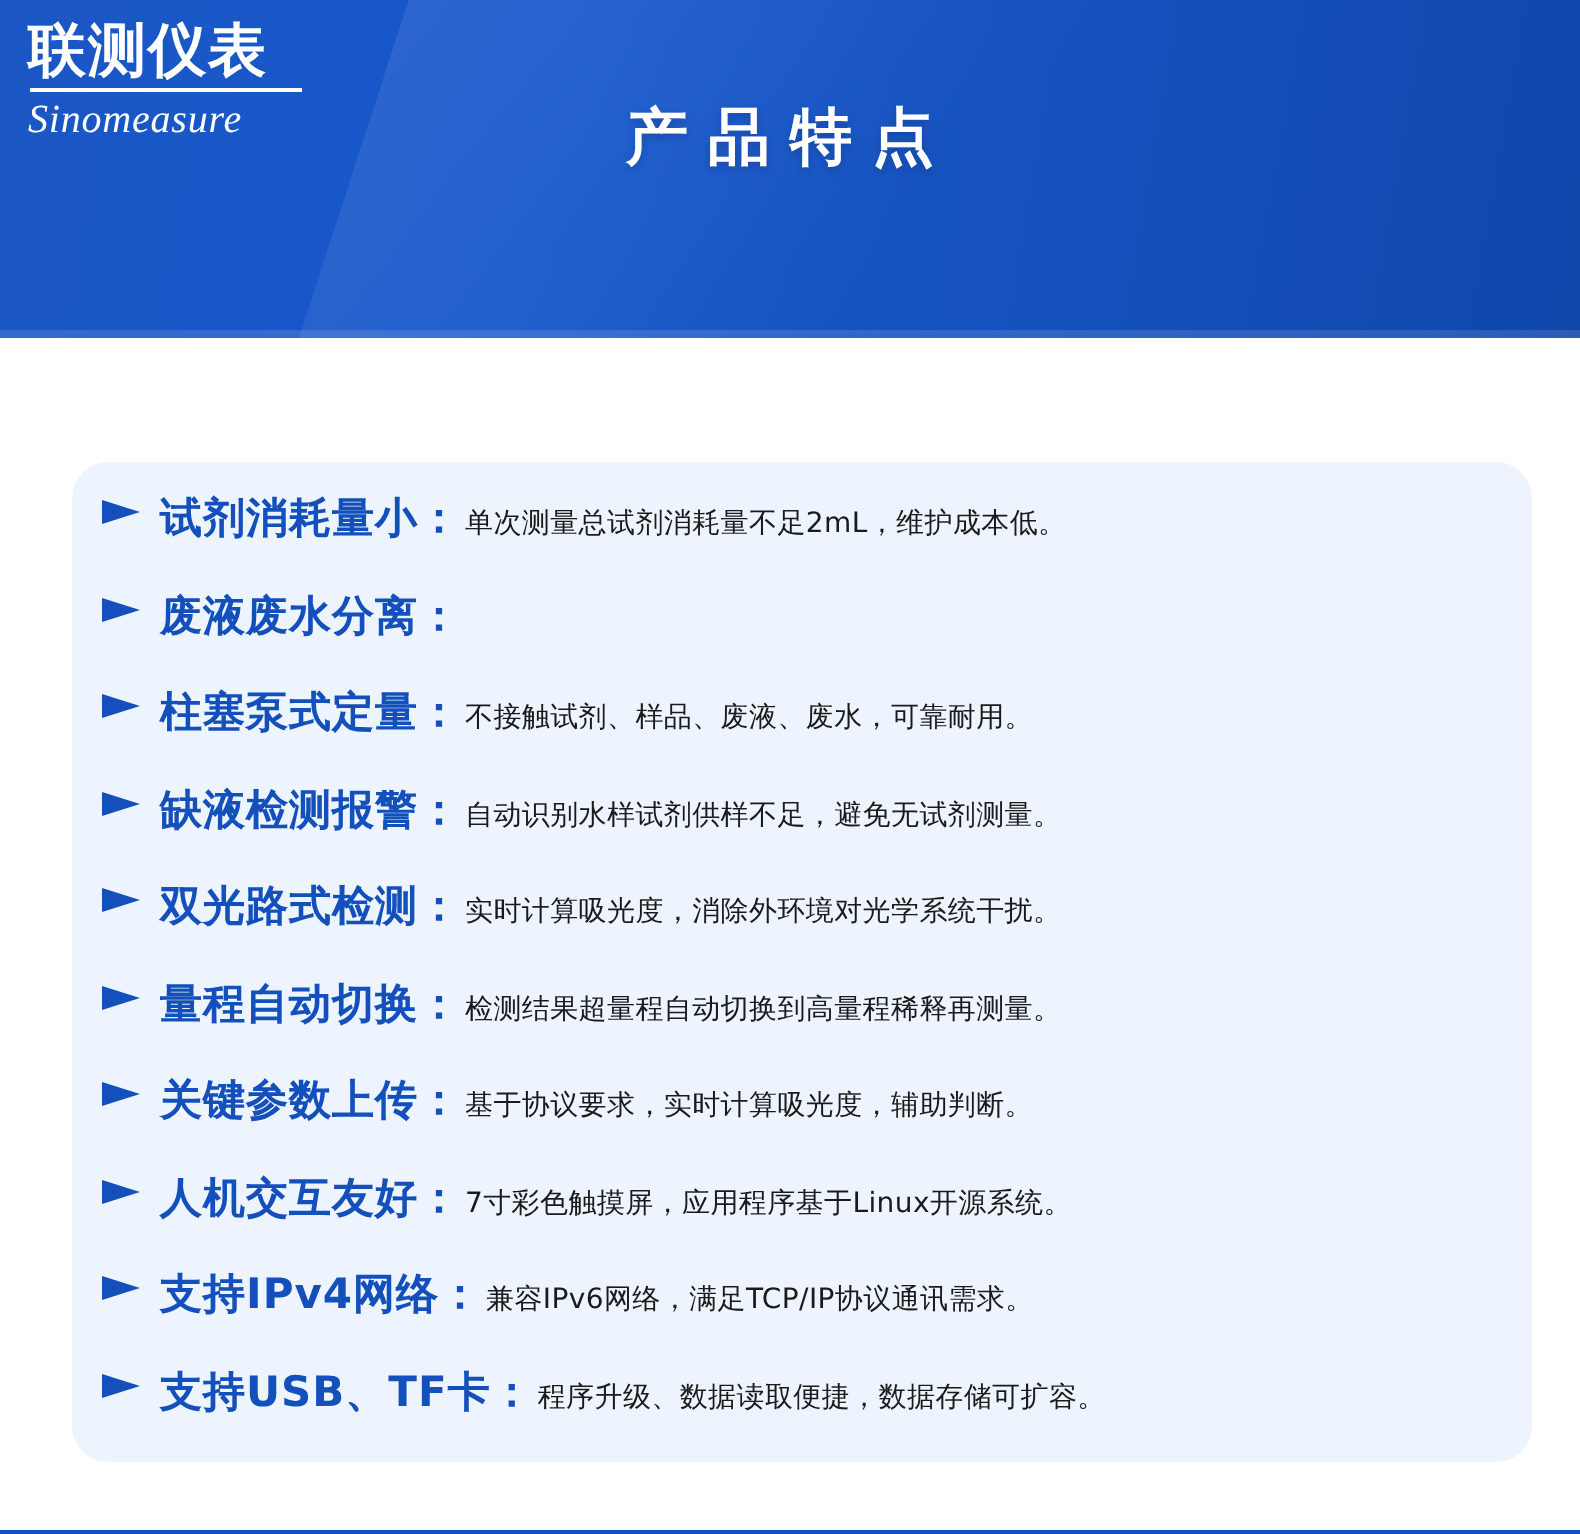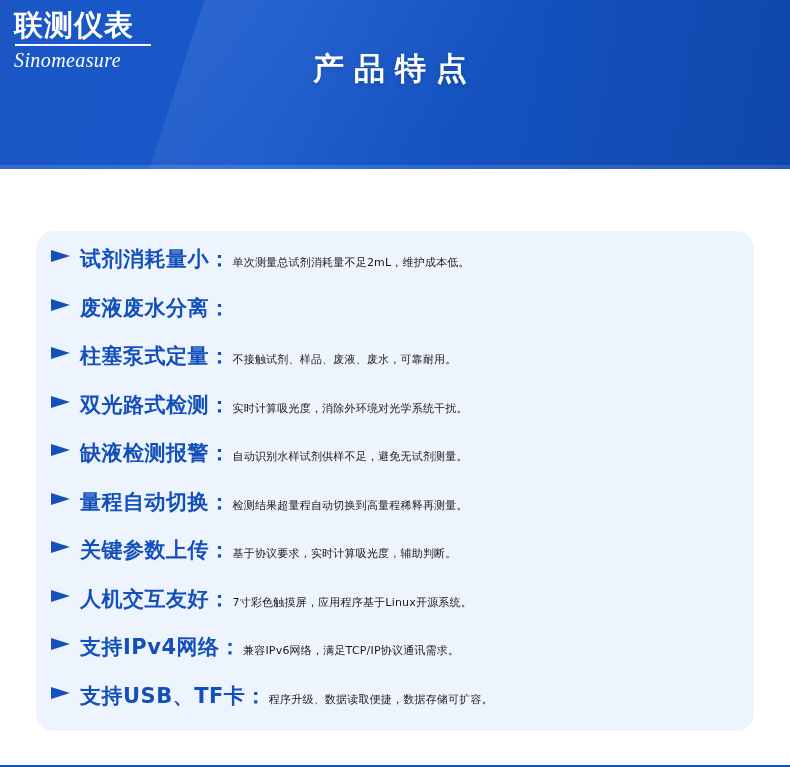--- a/index.html
+++ b/index.html
@@ -101,20 +101,21 @@
   }
 
   .card {
     position: absolute;
     left: 36px;
     top: 62px;
     width: 718px;
     height: 500px;
     background: #eef4fd;
     border-radius: 18px;
+    padding-left: 12px;
   }
 
   .feature-list {
     position: absolute;
     left: 0;
     top: 0;
     width: 718px;
     padding-top: 14px;
     box-sizing: border-box;
   }
@@ -143,21 +144,21 @@
     font-size: 21px;
     font-weight: bold;
     color: #1450bb;
     letter-spacing: 0.5px;
     white-space: nowrap;
   }
 
   .feature-desc {
     flex: 1 1 auto;
     font-family: "DejaVu Sans", "Liberation Sans", sans-serif;
-    font-size: 11px;
+    font-size: 14px;
     color: #1a1a1a;
     letter-spacing: 0.2px;
     white-space: nowrap;
     padding-left: 2px;
   }
 
   .bottom-bar {
     position: absolute;
     left: 0;
     bottom: 0;
@@ -215,40 +216,40 @@
           <span class="feature-term">柱塞泵式定量：</span>
           <span class="feature-desc">不接触试剂、样品、废液、废水，可靠耐用。</span>
         </div>
 
         <div class="feature-row">
           <span class="arrow-icon">
             <svg width="22" height="16" viewBox="0 0 22 16">
                 <polygon points="1,2 20,8 1,14" fill="#1450bb"></polygon>
               </svg>
           </span>
+          <span class="feature-term">缺液检测报警：</span>
+          <span class="feature-desc">自动识别水样试剂供样不足，避免无试剂测量。</span>
+        </div>
+
+        <div class="feature-row">
+          <span class="arrow-icon">
+            <svg width="22" height="16" viewBox="0 0 22 16">
+                <polygon points="1,2 20,8 1,14" fill="#1450bb"></polygon>
+              </svg>
+          </span>
           <span class="feature-term">双光路式检测：</span>
           <span class="feature-desc">实时计算吸光度，消除外环境对光学系统干扰。</span>
         </div>
 
         <div class="feature-row">
           <span class="arrow-icon">
             <svg width="22" height="16" viewBox="0 0 22 16">
                 <polygon points="1,2 20,8 1,14" fill="#1450bb"></polygon>
               </svg>
           </span>
-          <span class="feature-term">缺液检测报警：</span>
-          <span class="feature-desc">自动识别水样试剂供样不足，避免无试剂测量。</span>
-        </div>
-
-        <div class="feature-row">
-          <span class="arrow-icon">
-            <svg width="22" height="16" viewBox="0 0 22 16">
-                <polygon points="1,2 20,8 1,14" fill="#1450bb"></polygon>
-              </svg>
-          </span>
           <span class="feature-term">量程自动切换：</span>
           <span class="feature-desc">检测结果超量程自动切换到高量程稀释再测量。</span>
         </div>
 
         <div class="feature-row">
           <span class="arrow-icon">
             <svg width="22" height="16" viewBox="0 0 22 16">
                 <polygon points="1,2 20,8 1,14" fill="#1450bb"></polygon>
               </svg>
           </span>

